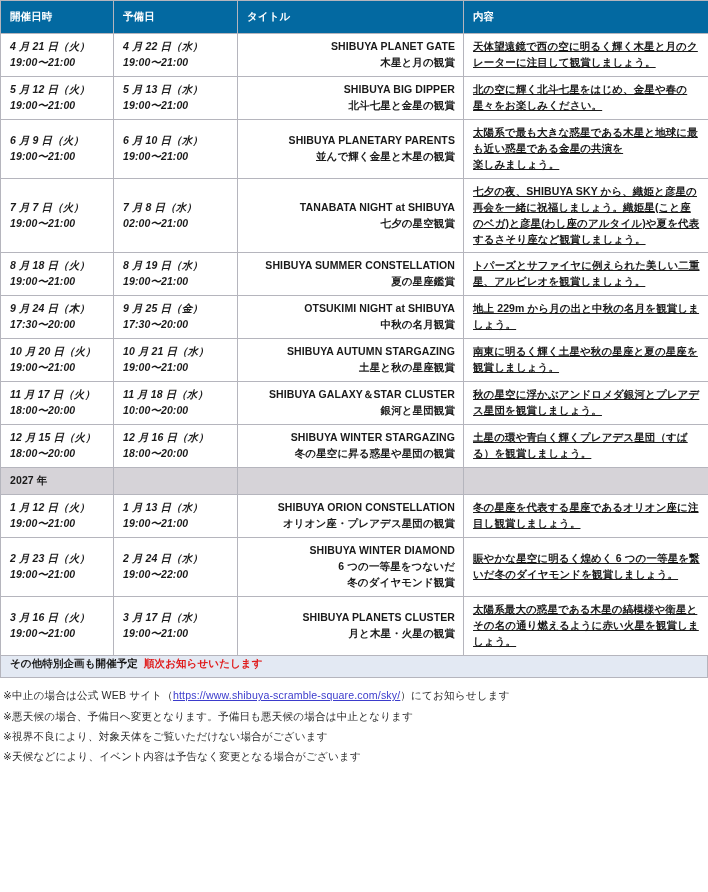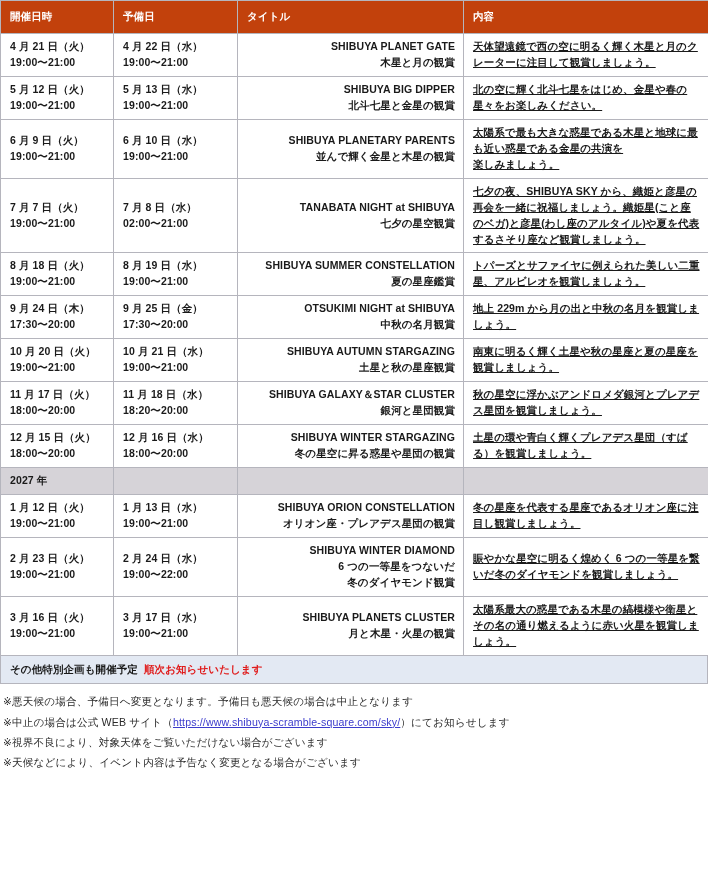--- a/index.html
+++ b/index.html
@@ -28,32 +28,33 @@
   #schedule-table td {
     border: 1px solid #b5b5bd;
     vertical-align: middle;
     padding: 5px 8px 5px 9px;
     font-size: 10.5px;
     line-height: 1.52;
     font-weight: bold;
     letter-spacing: 0.1px;
   }
   thead th {
-    background: #c2410c;
+    background: #0369a1;
     color: #ffffff;
     text-align: left;
     height: 22px;
     padding-top: 4px;
     padding-bottom: 4px;
     font-size: 10.5px;
     border-color: #565059;
     border-bottom: 1px solid #8e8993;
   }
   td.date-cell, td.backup-cell {
     white-space: pre-line;
+    font-style: italic;
   }
   td.title-cell {
     white-space: pre-line;
     text-align: right;
   }
   td.desc-cell {
     white-space: pre-line;
     font-size: 10.2px;
     line-height: 1.58;
     text-decoration: underline;
@@ -67,21 +68,21 @@
     margin-top: 10px;
   }
   tr.year-row td.empty-year { background: #d6d3d8; }
 
   .notice-banner {
     width: 708px;
     box-sizing: border-box;
     background: #e3e9f3;
     border: 1px solid #b5b5bd;
     border-top: none;
-    padding: 6px 9px 6px 9px;
+    padding: 0 9px 6px 9px;
     font-size: 10.5px;
     font-weight: bold;
     line-height: 1.5;
     letter-spacing: 0.1px;
   }
   .notice-banner .accent {
     color: #e01b1b;
     margin-left: 6px;
   }
   .footnotes {
@@ -178,21 +179,21 @@
         <td class="backup-cell">10 月 21 日（水）
 19:00〜21:00</td>
         <td class="title-cell">SHIBUYA AUTUMN STARGAZING
 土星と秋の星座観賞</td>
         <td class="desc-cell">南東に明るく輝く土星や秋の星座と夏の星座を観賞しましょう。</td>
       </tr>
       <tr>
         <td class="date-cell">11 月 17 日（火）
 18:00〜20:00</td>
         <td class="backup-cell">11 月 18 日（水）
-18:20〜20:00</td>
+10:00〜20:00</td>
         <td class="title-cell">SHIBUYA GALAXY＆STAR CLUSTER
 銀河と星団観賞</td>
         <td class="desc-cell">秋の星空に浮かぶアンドロメダ銀河とプレアデス星団を観賞しましょう。</td>
       </tr>
       <tr>
         <td class="date-cell">12 月 15 日（火）
 18:00〜20:00</td>
         <td class="backup-cell">12 月 16 日（水）
 18:00〜20:00</td>
         <td class="title-cell">SHIBUYA WINTER STARGAZING
@@ -234,19 +235,19 @@
         <td class="desc-cell">太陽系最大の惑星である木星の縞模様や衛星とその名の通り燃えるように赤い火星を観賞しましょう。</td>
       </tr>
     </tbody>
 </table>
 
 <div class="notice-banner">
   <span>その他特別企画も開催予定</span><span class="accent">順次お知らせいたします</span>
 </div>
 
 <div class="footnotes">
-  <div class="fn">※悪天候の場合、予備日へ変更となります。予備日も悪天候の場合は中止となります</div>
   <div class="fn">
     <span>※中止の場合は公式 WEB サイト（</span><a class="url-link" href="#">https://www.shibuya-scramble-square.com/sky/</a><span>）にてお知らせします</span>
   </div>
+  <div class="fn">※悪天候の場合、予備日へ変更となります。予備日も悪天候の場合は中止となります</div>
   <div class="fn">※視界不良により、対象天体をご覧いただけない場合がございます</div>
   <div class="fn">※天候などにより、イベント内容は予告なく変更となる場合がございます</div>
 </div>
 
 </body></html>

